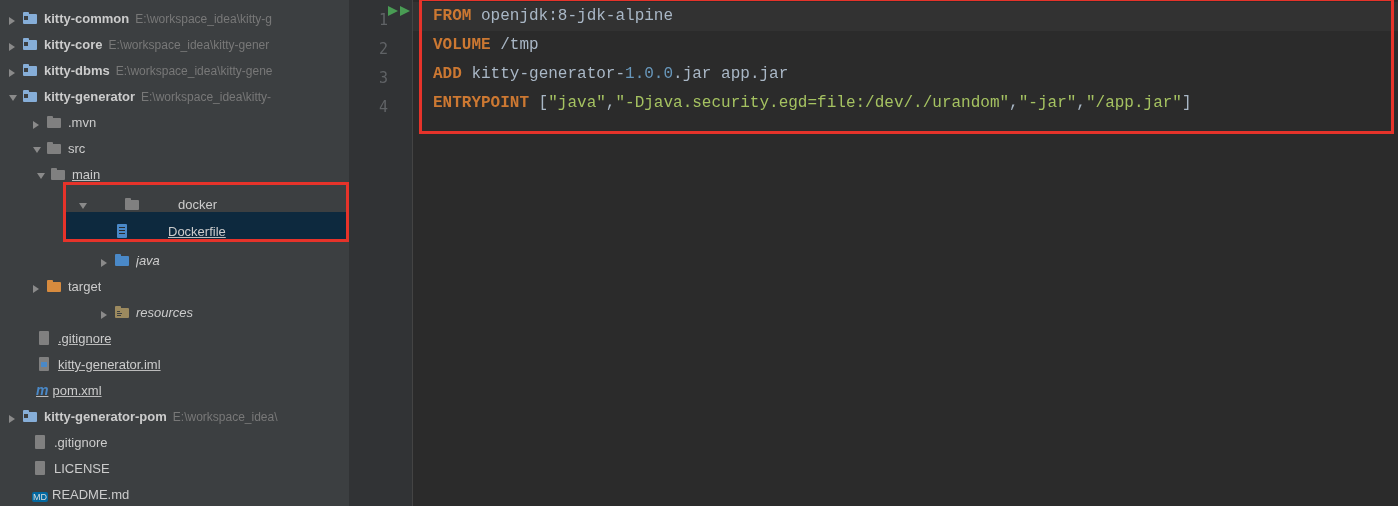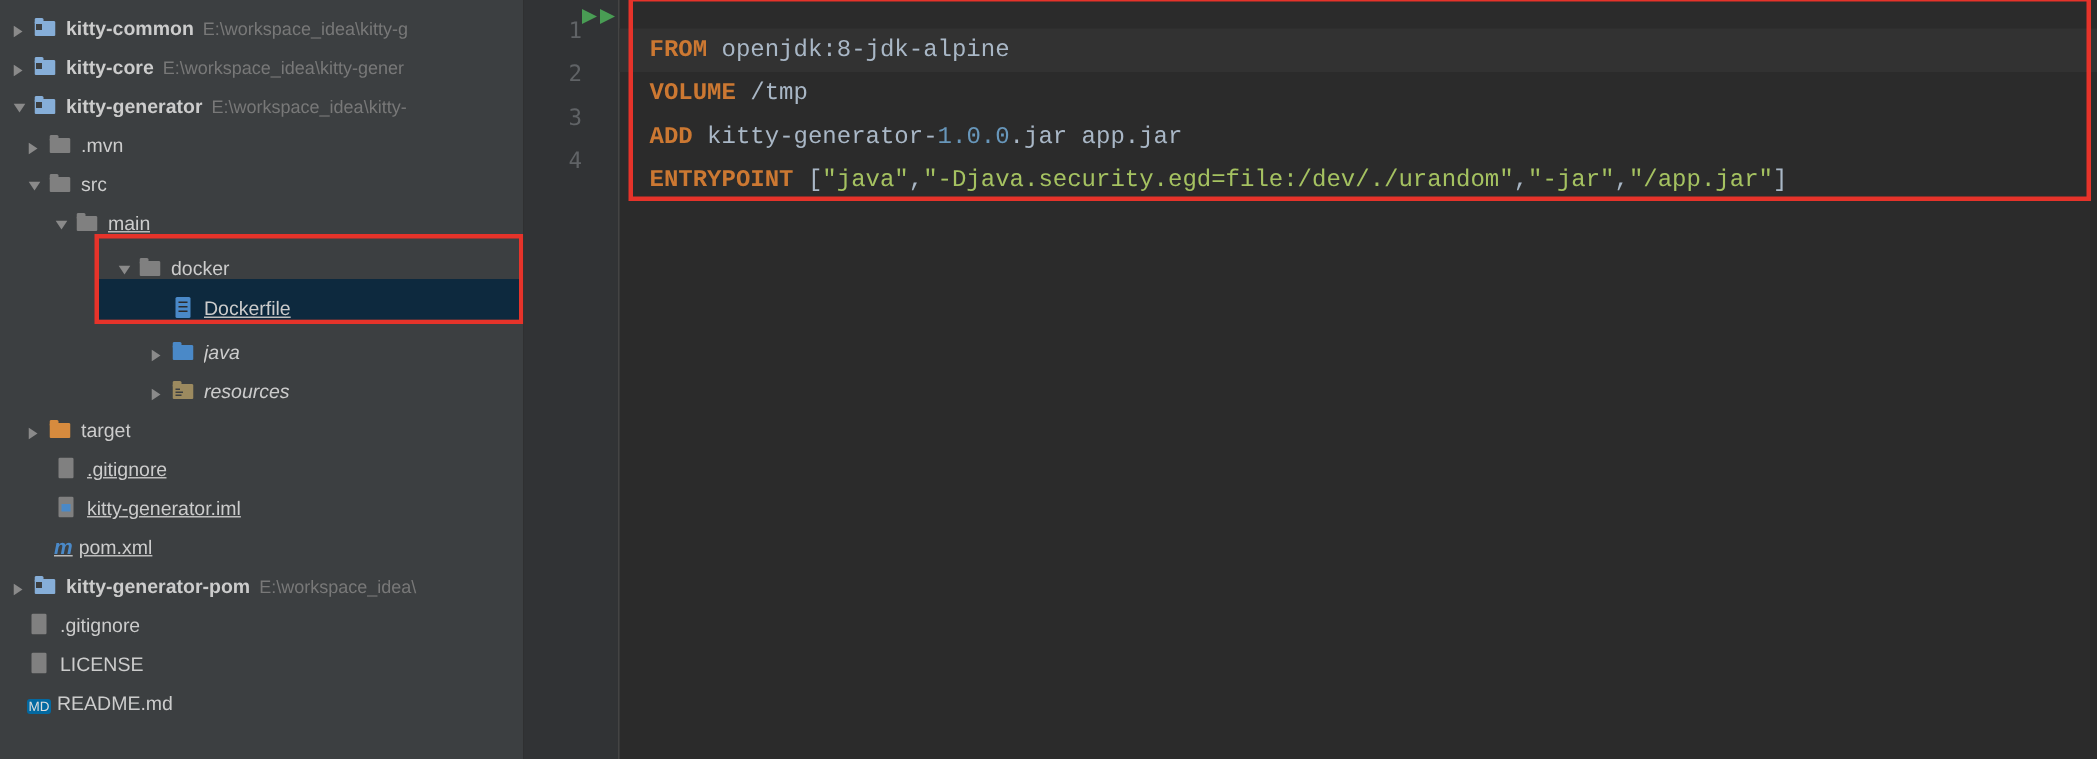--- a/index.html
+++ b/index.html
@@ -61,21 +61,21 @@
 }
 .tree-path {
   color: #787878;
   margin-left: 6px;
   font-size: 12px;
 }
 .red-box-tree {
   border: 3px solid #e6332a;
   margin-left: 63px;
 }
-.red-box-tree .tree-row { height: 27px; }
+.red-box-tree .tree-row { height: 27px; gap: 32px; }
 .editor-wrap {
   flex: 1;
   display: flex;
   background: #2b2b2b;
 }
 .gutter {
   width: 64px;
   background: #313335;
   border-right: 1px solid #444;
   padding-top: 4px;
@@ -91,21 +91,21 @@
   height: 29px;
   color: #606366;
   font-family: "Consolas", monospace;
   font-size: 15px;
   text-align: right;
   padding-right: 24px;
   line-height: 29px;
 }
 .editor {
   flex: 1;
-  padding-top: 19px;
+  padding-top: 2px;
   position: relative;
 }
 .red-box-code {
   position: absolute;
   border: 3px solid #e6332a;
   left: 6px;
   top: -2px;
   right: 4px;
   height: 136px;
 }
@@ -119,21 +119,21 @@
 }
 .code-line.current {
   background: #323232;
 }
 .kw  { color: #cc7832; font-weight: bold;}
 .str { color: #a5c261; }
 .txt { color: #a9b7c6; }
 .num { color: #6897bb; }
 .op  { color: #a9b7c6; }
 .pad-0  { padding-left: 8px; }
-.pad-1  { padding-left: 18px; }
+.pad-1  { padding-left: 32px; }
 .pad-2  { padding-left: 36px; text-decoration: underline; }
 .pad-5  { padding-left: 100px; font-style: italic; }
 .file-m { color:#4a89c8; font-style:italic; font-weight:bold; font-size:14px; margin-right:4px;}
 .file-md { background:#0369a1; color:#ddd; font-size:9px; padding:0 1px; border-radius:2px; margin-right:4px;}
 </style>
 </head>
 <body>
 
 <div class="sidebar">
 
@@ -164,20 +164,36 @@
         <svg width="14" height="12" viewBox="0 0 14 12">
           <rect x="0" y="2" width="14" height="10" rx="1"></rect>
           <rect x="0" y="0" width="6" height="4" rx="1"></rect>
           <rect x="1" y="4" width="4" height="4" fill="#3c3f41"></rect>
         </svg>
       </span>
     <span class="tree-label"><b>kitty-core</b></span>
     <span class="tree-path">E:\workspace_idea\kitty-gener</span>
   </div>
 
+  <div class="tree-row pad-0">
+    <span class="arrow">
+        <svg width="8" height="8" viewBox="0 0 8 8">
+          <path d="M0 0 L6 4 L0 8 Z"></path>
+        </svg>
+      </span>
+    <span class="icon folder-icon">
+        <svg width="14" height="12" viewBox="0 0 14 12">
+          <rect x="0" y="2" width="14" height="10" rx="1"></rect>
+          <rect x="0" y="0" width="6" height="4" rx="1"></rect>
+          <rect x="1" y="4" width="4" height="4" fill="#3c3f41"></rect>
+        </svg>
+      </span>
+    <span class="tree-label"><b>kitty-dbms</b></span>
+    <span class="tree-path">E:\workspace_idea\kitty-gene</span>
+  </div>
 
   <div class="tree-row pad-0">
     <span class="arrow">
         <svg width="8" height="8" viewBox="0 0 8 8">
           <path d="M0 0 L8 0 L4 6 Z"></path>
         </svg>
       </span>
     <span class="icon folder-icon">
         <svg width="14" height="12" viewBox="0 0 14 12">
           <rect x="0" y="2" width="14" height="10" rx="1"></rect>
@@ -270,51 +286,51 @@
       </span>
     <span class="icon folder-blue">
         <svg width="14" height="12" viewBox="0 0 14 12">
           <rect x="0" y="2" width="14" height="10" rx="1"></rect>
           <rect x="0" y="0" width="6" height="4" rx="1"></rect>
         </svg>
       </span>
     <span class="tree-label">java</span>
   </div>
 
+  <div class="tree-row pad-1">
+    <span class="arrow">
+        <svg width="8" height="8" viewBox="0 0 8 8">
+          <path d="M0 0 L6 4 L0 8 Z"></path>
+        </svg>
+      </span>
+    <span class="icon folder-orange">
+        <svg width="14" height="12" viewBox="0 0 14 12">
+          <rect x="0" y="2" width="14" height="10" rx="1"></rect>
+          <rect x="0" y="0" width="6" height="4" rx="1"></rect>
+        </svg>
+      </span>
+    <span class="tree-label">target</span>
+  </div>
+
   <div class="tree-row pad-5">
     <span class="arrow">
         <svg width="8" height="8" viewBox="0 0 8 8">
           <path d="M0 0 L6 4 L0 8 Z"></path>
         </svg>
       </span>
     <span class="icon">
         <svg width="14" height="12" viewBox="0 0 14 12">
           <rect x="0" y="2" width="14" height="10" rx="1" fill="#9c8a5f"></rect>
           <rect x="0" y="0" width="6" height="4" rx="1" fill="#9c8a5f"></rect>
           <rect x="2" y="5" width="3" height="1" fill="#3c3f41"></rect>
           <rect x="2" y="7" width="5" height="1" fill="#3c3f41"></rect>
           <rect x="2" y="9" width="4" height="1" fill="#3c3f41"></rect>
         </svg>
       </span>
     <span class="tree-label">resources</span>
-  </div>
-
-  <div class="tree-row pad-1">
-    <span class="arrow">
-        <svg width="8" height="8" viewBox="0 0 8 8">
-          <path d="M0 0 L6 4 L0 8 Z"></path>
-        </svg>
-      </span>
-    <span class="icon folder-orange">
-        <svg width="14" height="12" viewBox="0 0 14 12">
-          <rect x="0" y="2" width="14" height="10" rx="1"></rect>
-          <rect x="0" y="0" width="6" height="4" rx="1"></rect>
-        </svg>
-      </span>
-    <span class="tree-label">target</span>
   </div>
 
   <div class="tree-row pad-2">
     <span class="icon file-icon">
         <svg width="12" height="14" viewBox="0 0 12 14">
           <rect x="1" y="0" width="10" height="14" rx="1"></rect>
         </svg>
       </span>
     <span class="tree-label">.gitignore</span>
   </div>

